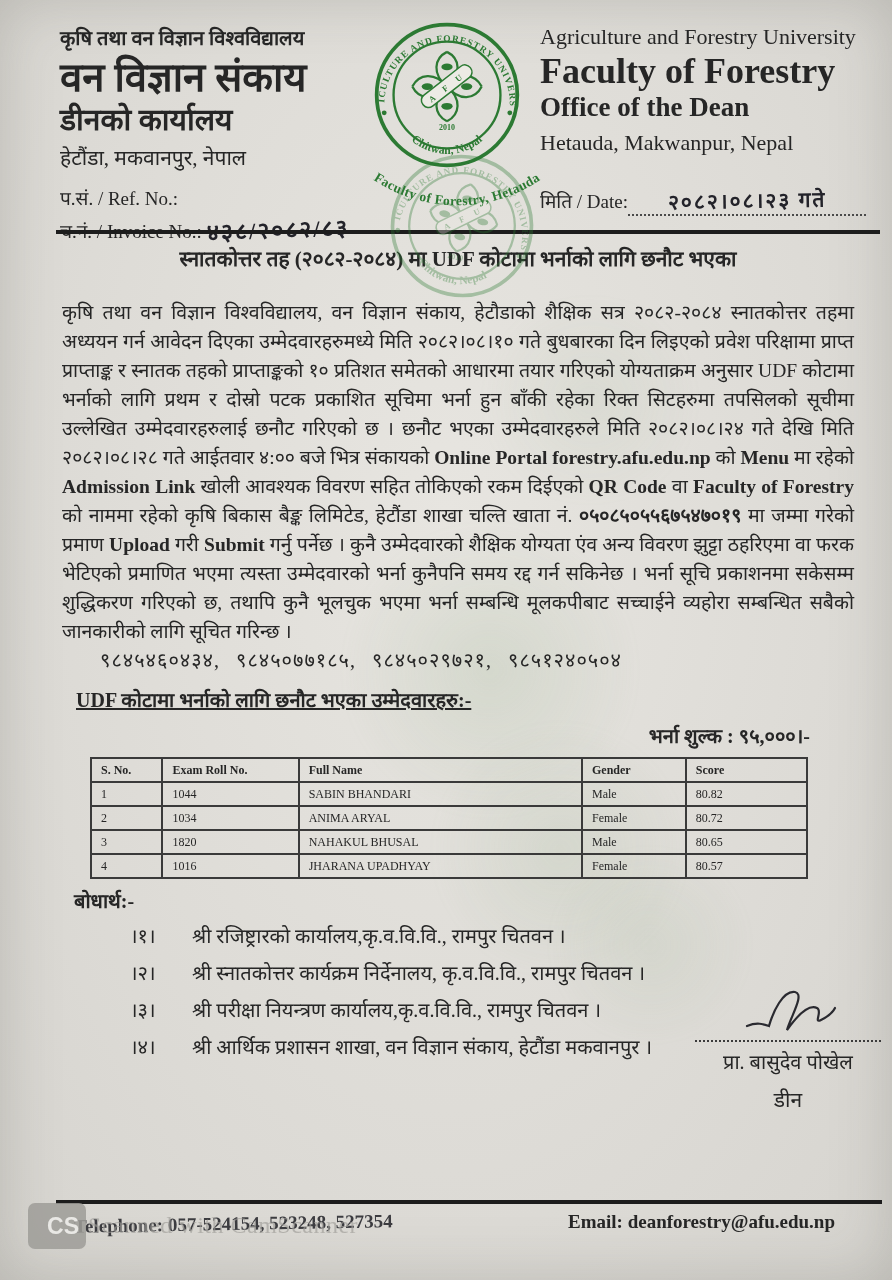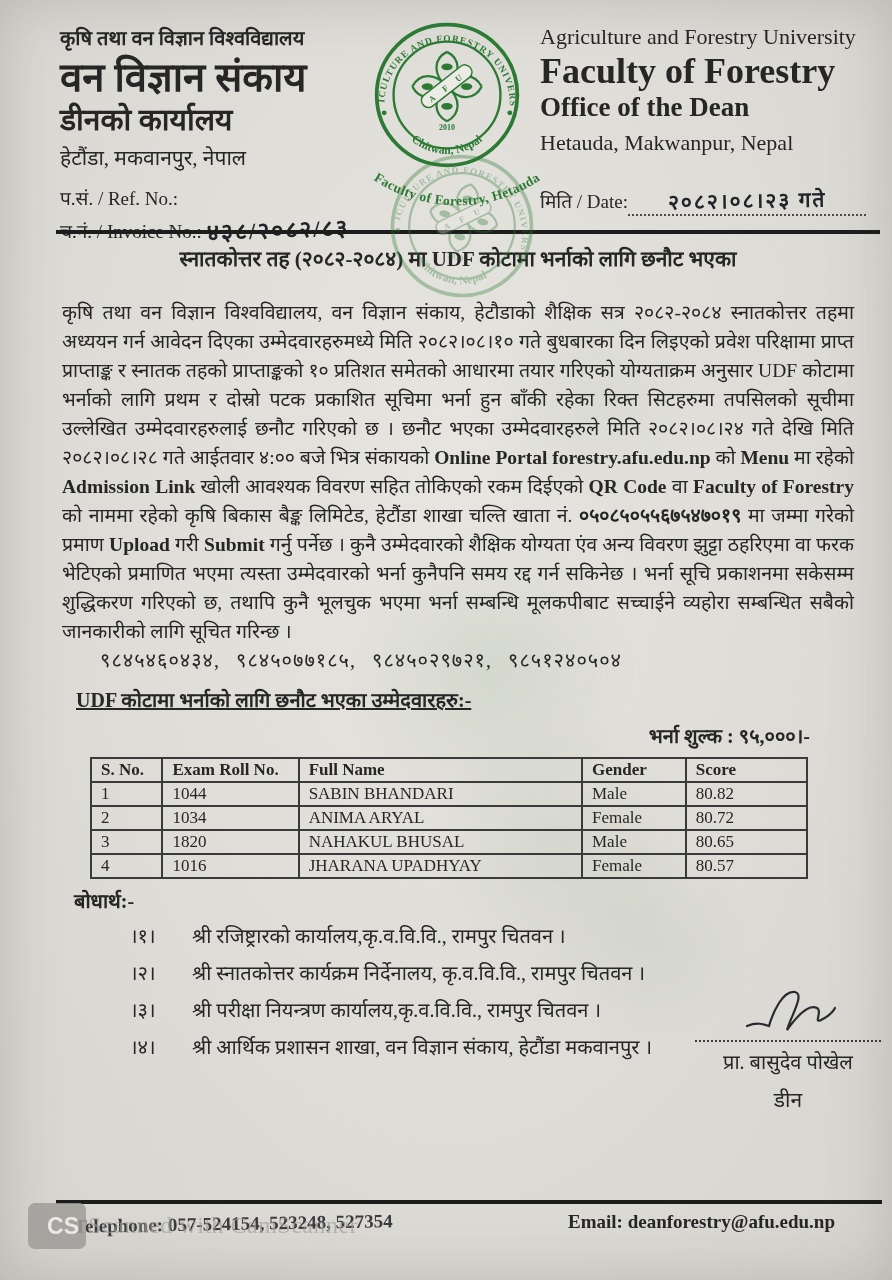--- a/index.html
+++ b/index.html
@@ -44,21 +44,21 @@
   .content{position:absolute;left:62px;top:244px;width:792px;z-index:2;}
   .t1{text-align:center;font-size:21px;font-weight:bold;}
   .t2{text-align:center;font-size:21px;font-weight:bold;text-decoration:underline;margin-top:7px;}
   .para{margin-top:26px;font-size:19.5px;line-height:29px;text-align:justify;}
   .para .b{font-weight:bold;}
   .note{font-size:19.5px;line-height:29px;font-weight:bold;margin-top:1px;}
   .phones{font-size:20px;margin-top:0;text-indent:38px;word-spacing:10px;letter-spacing:1px;}
   .udfhead{margin-top:13px;margin-left:14px;font-size:20px;font-weight:bold;text-decoration:underline;}
   .fee{margin-top:9px;margin-right:44px;text-align:right;font-size:20px;font-weight:bold;}
   table.cand{margin-top:8px;margin-left:28px;border-collapse:collapse;width:718px;}
-  table.cand td,table.cand th{border:2px solid #3a3a3a;font-size:17px;padding:1px 9px;text-align:left;line-height:20px;}
+  table.cand td,table.cand th{border:2px solid #3a3a3a;font-size:12px;padding:1px 9px;text-align:left;line-height:20px;}
   table.cand th{font-weight:bold;}
   .col-sn{width:66px;}.col-roll{width:126px;}.col-name{width:262px;}.col-gen{width:96px;}.col-score{width:112px;}
   .bodh{margin-top:8px;margin-left:12px;font-size:20px;font-weight:bold;}
   .cclist{margin-top:4px;}
   .ccitem{font-size:20px;line-height:37px;white-space:nowrap;}
   .ccnum{display:inline-block;margin-left:68px;width:40px;}
   .cctext{display:inline-block;margin-left:22px;}
 
   
   .sig{position:absolute;left:688px;top:1012px;width:200px;text-align:center;z-index:2;}

